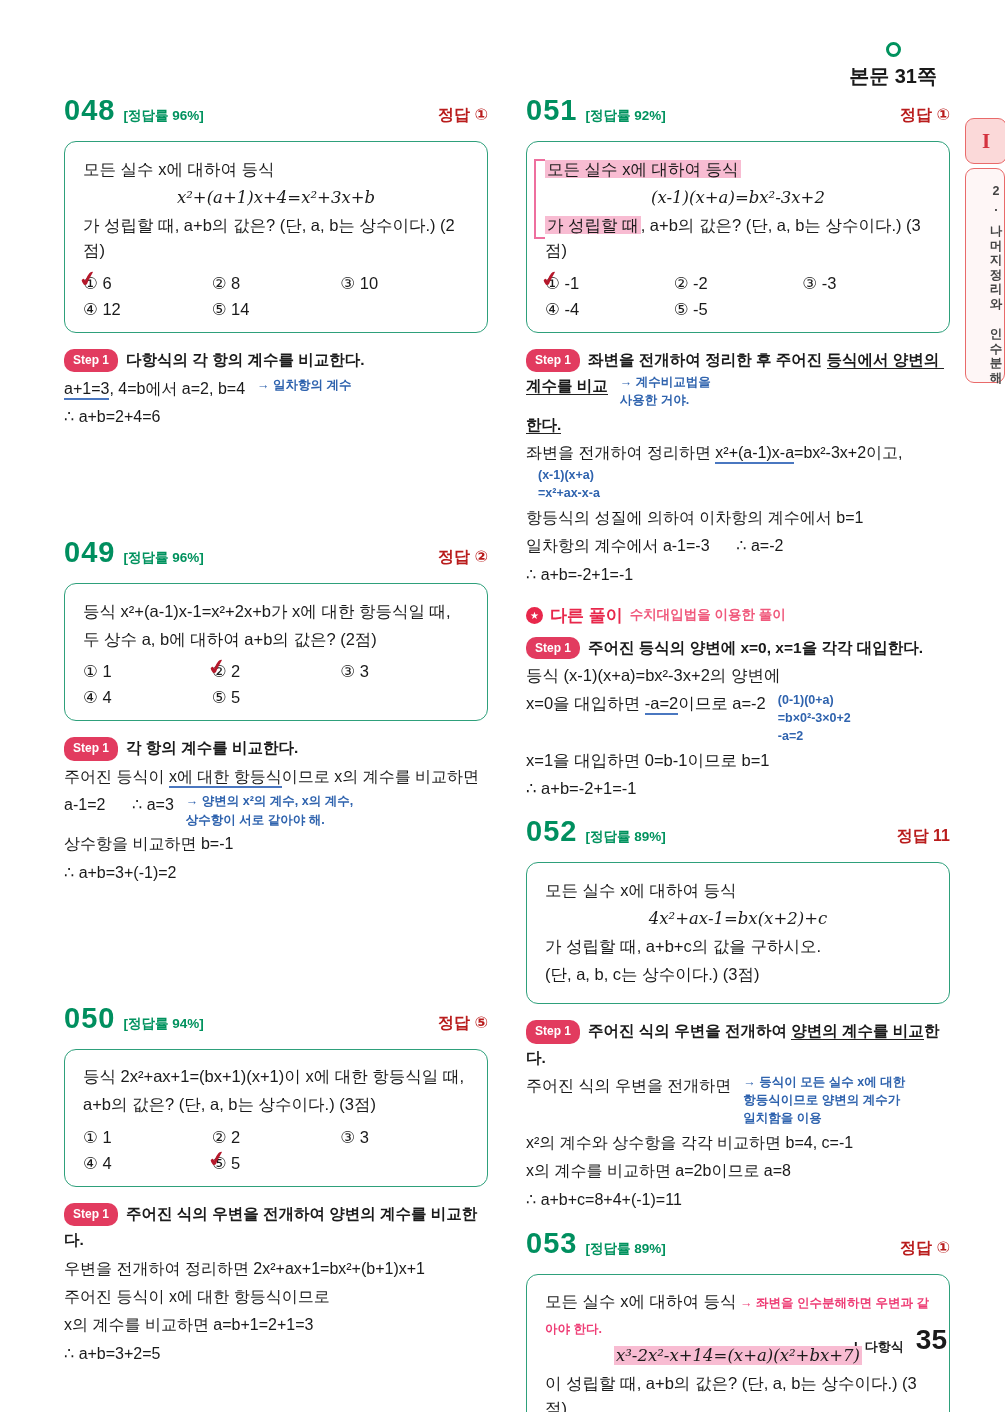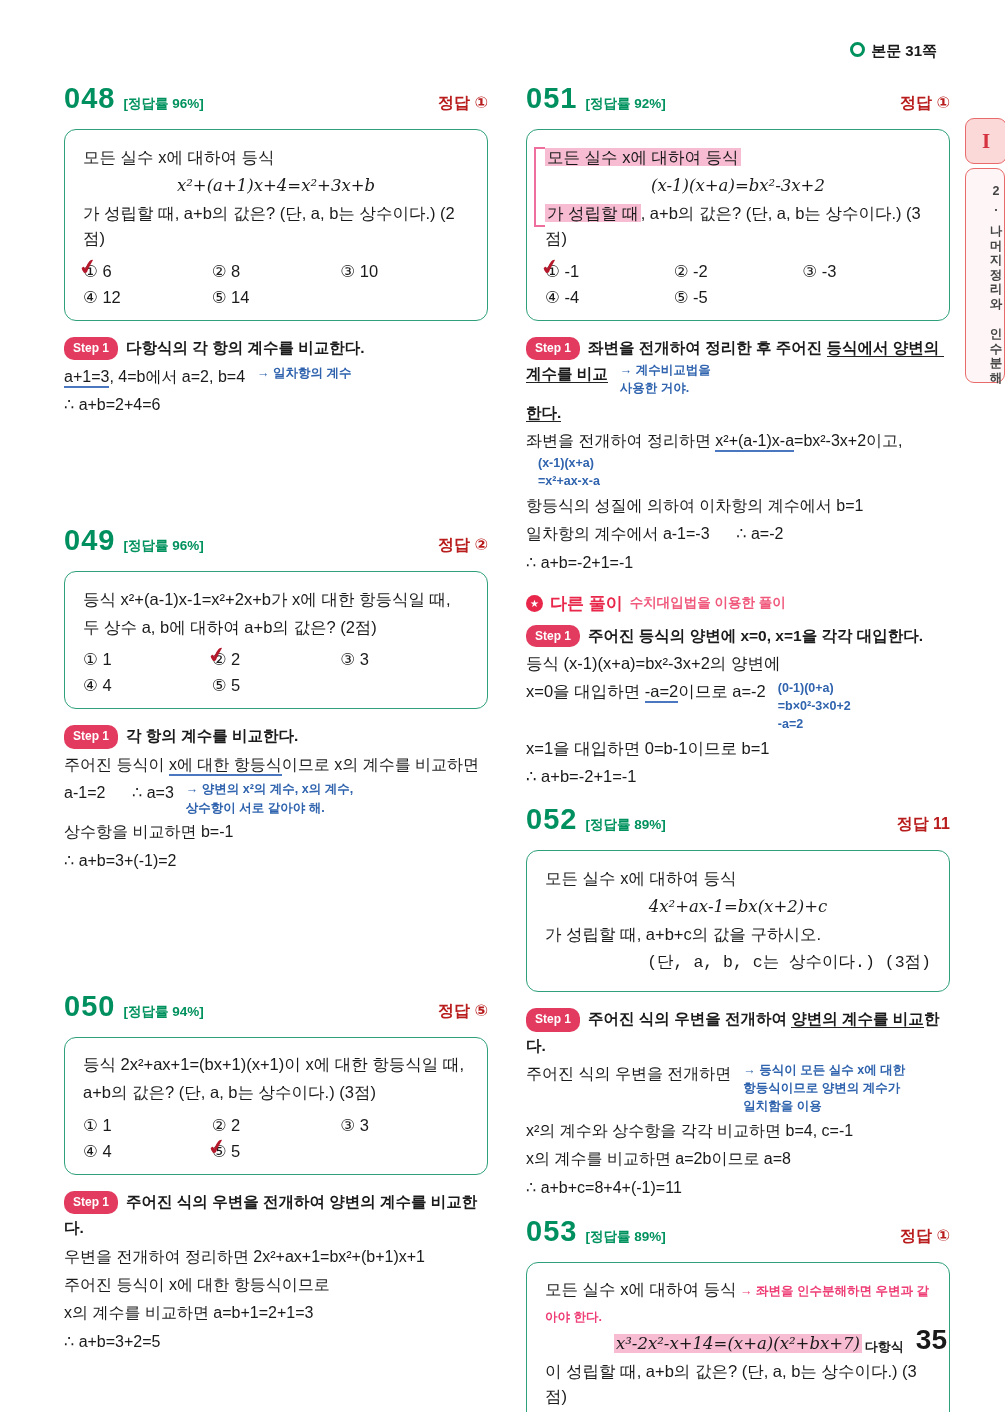--- a/index.html
+++ b/index.html
@@ -2,47 +2,47 @@
 <html><head>
 <meta charset="utf-8">
 <style>
   html,body{margin:0;padding:0;}
   body{
     width:1005px;height:1412px;position:relative;background:#ffffff;
     font-family:"Liberation Sans","DejaVu Sans",sans-serif;color:#1a1a1a;
     overflow:hidden;
   }
   
-  .header-note{position:absolute;top:42px;right:68px;font-size:15px;font-weight:bold;display:flex;gap:6px;}
+  .header-note{position:absolute;top:42px;right:68px;font-size:20px;font-weight:bold;display:flex;align-items:center;gap:6px;flex-direction:column;}
   .donut{width:9px;height:9px;border:3px solid #00925e;border-radius:50%;display:inline-block;}
   .side-tab{position:absolute;right:-4px;top:118px;width:44px;}
   .side-tab .unit{border:1.5px solid #e96a6a;background:#fbd9d9;border-radius:9px;width:40px;height:44px;
     display:flex;align-items:center;justify-content:center;font-family:"Liberation Serif",serif;
     font-size:21px;font-weight:bold;color:#d4333f;}
   .side-tab .chapter{margin-top:4px;border:1.5px solid #e96a6a;background:#fef6f6;border-radius:9px;width:40px;height:215px;
     display:flex;align-items:flex-start;justify-content:center;padding-top:10px;box-sizing:border-box;
     writing-mode:vertical-rl;text-orientation:upright;letter-spacing:2px;font-size:12.5px;font-weight:bold;color:#444;}
   .footer{position:absolute;bottom:56px;right:58px;display:flex;align-items:flex-end;gap:12px;}
   .footer .sec{font-size:13px;font-weight:bold;}
   .footer .pg{font-size:28px;font-weight:bold;}
   
-  .col{position:absolute;top:84px;width:424px;}
+  .col{position:absolute;top:96px;width:424px;}
   .col-left{left:64px;}
   .col-right{left:526px;}
   
   .prob-header{display:flex;align-items:baseline;margin-bottom:8px;}
   .prob-num{font-size:29px;font-weight:bold;color:#008f5f;letter-spacing:1px;line-height:1;}
   .prob-rate{font-size:13.5px;font-weight:bold;color:#00925e;margin-left:8px;}
   .prob-answer{margin-left:auto;font-size:16px;font-weight:bold;color:#b91c1c;}
   
   .qbox{border:1.8px solid #2ea07b;border-radius:12px;padding:12px 18px 13px;position:relative;margin-top:15px;}
   .line{margin:2.5px 0;font-size:16.5px;line-height:1.55;}
   .line .seg{white-space:pre-wrap;}
   .line.center{text-align:center;font-family:"DejaVu Serif",serif;font-style:italic;}
-  .line.right{text-align:right;font-family:Liberation Mono, monospace;}
+  .line.right{text-align:left;}
   .seg.hl{background:#f8bcd2;padding:0 2px;}
   .seg.pink{color:#ee3d75;font-size:12.5px;font-weight:bold;font-style:normal;font-family:"Liberation Sans",sans-serif;}
   .seg.ulb{border-bottom:2px solid #4a77c0;padding-bottom:1px;}
   .seg.ulk{border-bottom:1.5px solid #222;}
   .bracket{position:absolute;left:7px;top:17px;width:9px;height:76px;border-left:2px solid #ee6f9e;border-top:2px solid #ee6f9e;border-bottom:2px solid #ee6f9e;}
   
   .options{display:grid;grid-template-columns:1fr 1fr 1fr;row-gap:7px;margin:10px 0 0;padding:0;list-style:none;}
   .option{position:relative;font-size:16.5px;}
   .option .check{visibility:hidden;position:absolute;left:-4px;top:-7px;font-size:21px;color:#b5182b;transform:rotate(-12deg);font-weight:bold;}
   .option.checked .check{visibility:visible;}

